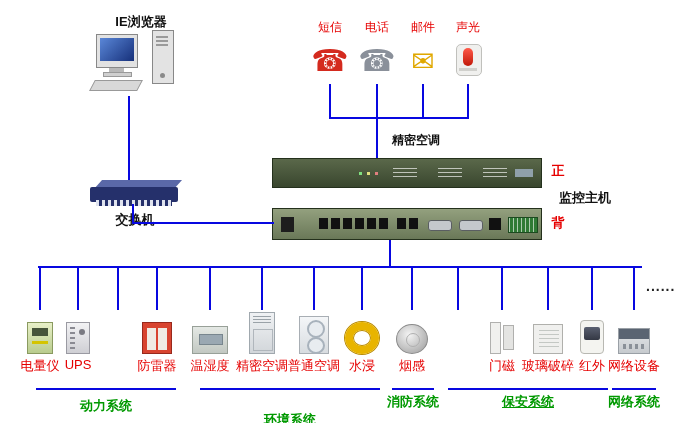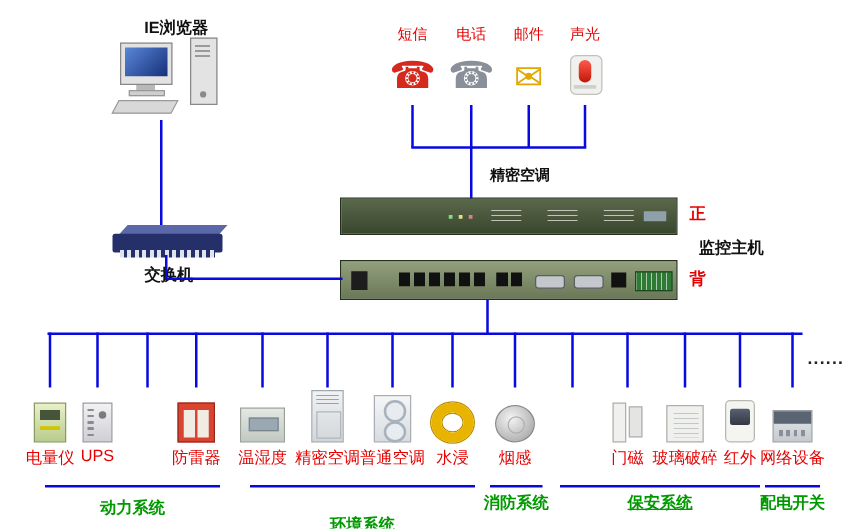--- a/index.html
+++ b/index.html
@@ -265,15 +265,15 @@
   <div class="hline" style="left:36px;top:388px;width:140px;"></div>
   <div class="hline" style="left:200px;top:388px;width:180px;"></div>
   <div class="hline" style="left:392px;top:388px;width:42px;"></div>
   <div class="hline" style="left:448px;top:388px;width:160px;"></div>
   <div class="hline" style="left:612px;top:388px;width:44px;"></div>
 
   <div class="lbl lbl-green" style="left:66px;top:378px;width:80px;margin-top:20px;">动力系统</div>
   <div class="lbl lbl-green" style="left:250px;top:412px;width:80px;">环境系统</div>
   <div class="lbl lbl-green" style="left:373px;top:394px;width:80px;">消防系统</div>
   <div class="lbl lbl-green" style="left:488px;top:394px;width:80px;text-decoration:underline;">保安系统</div>
-  <div class="lbl lbl-green" style="left:594px;top:394px;width:80px;">配电开关</div>
+  <div class="lbl lbl-green" style="left:594px;top:394px;width:80px;">网络系统</div>
 
 </div>
 
 </body></html>

